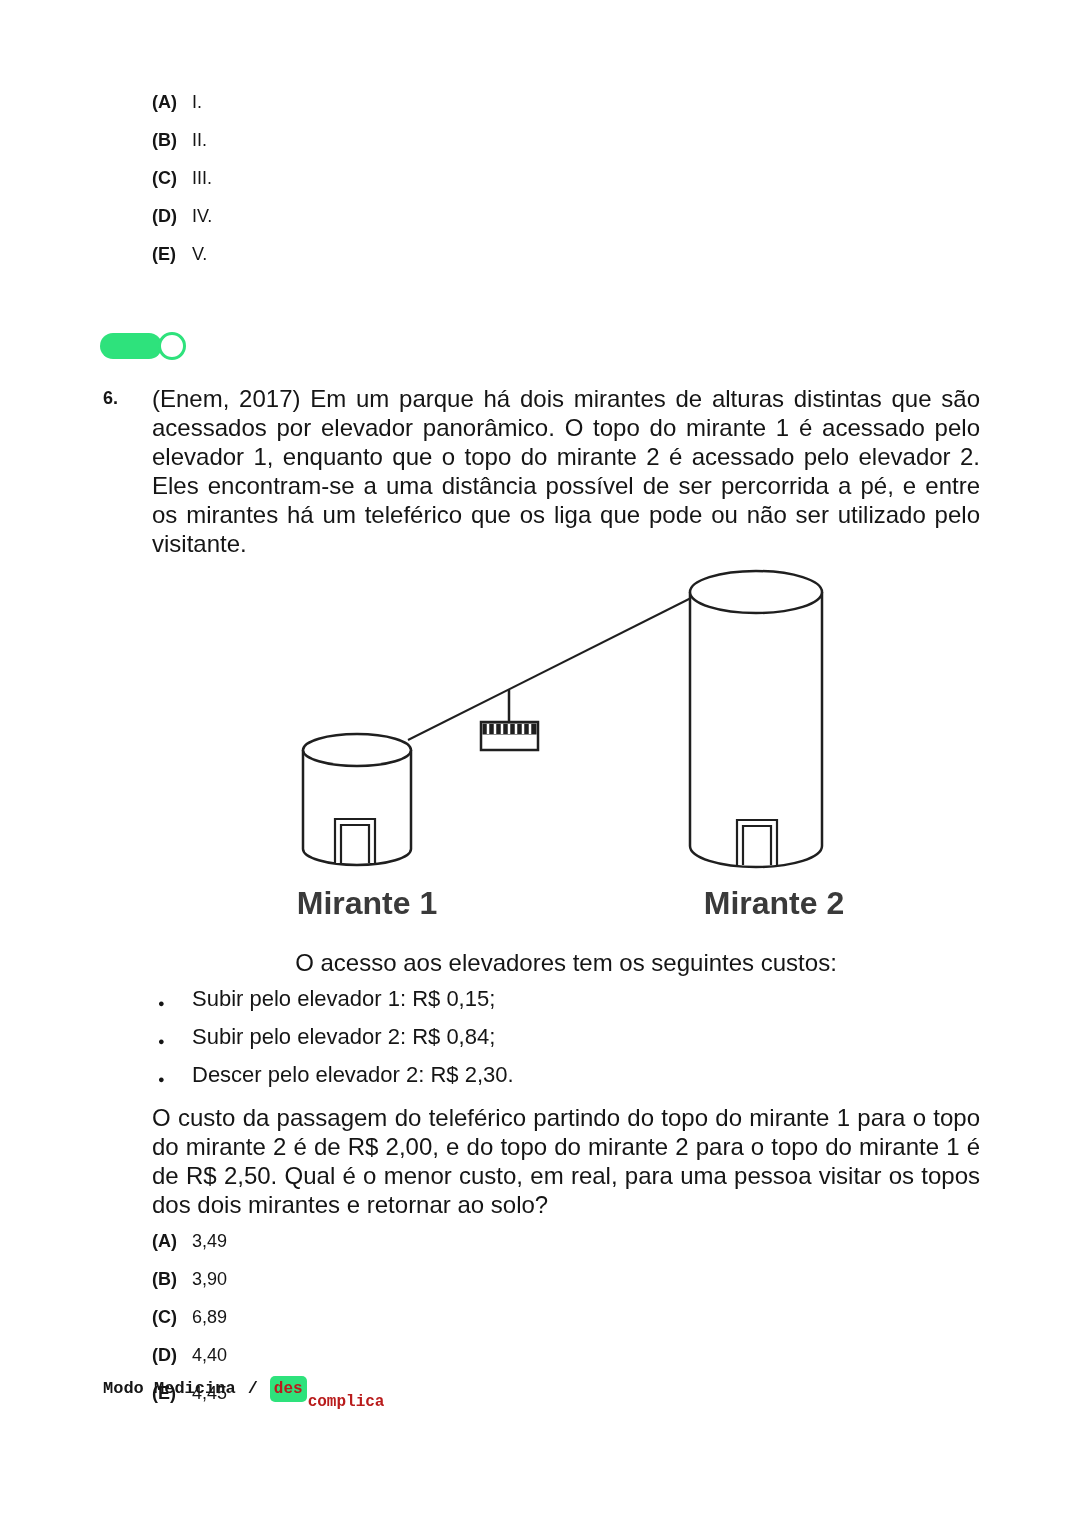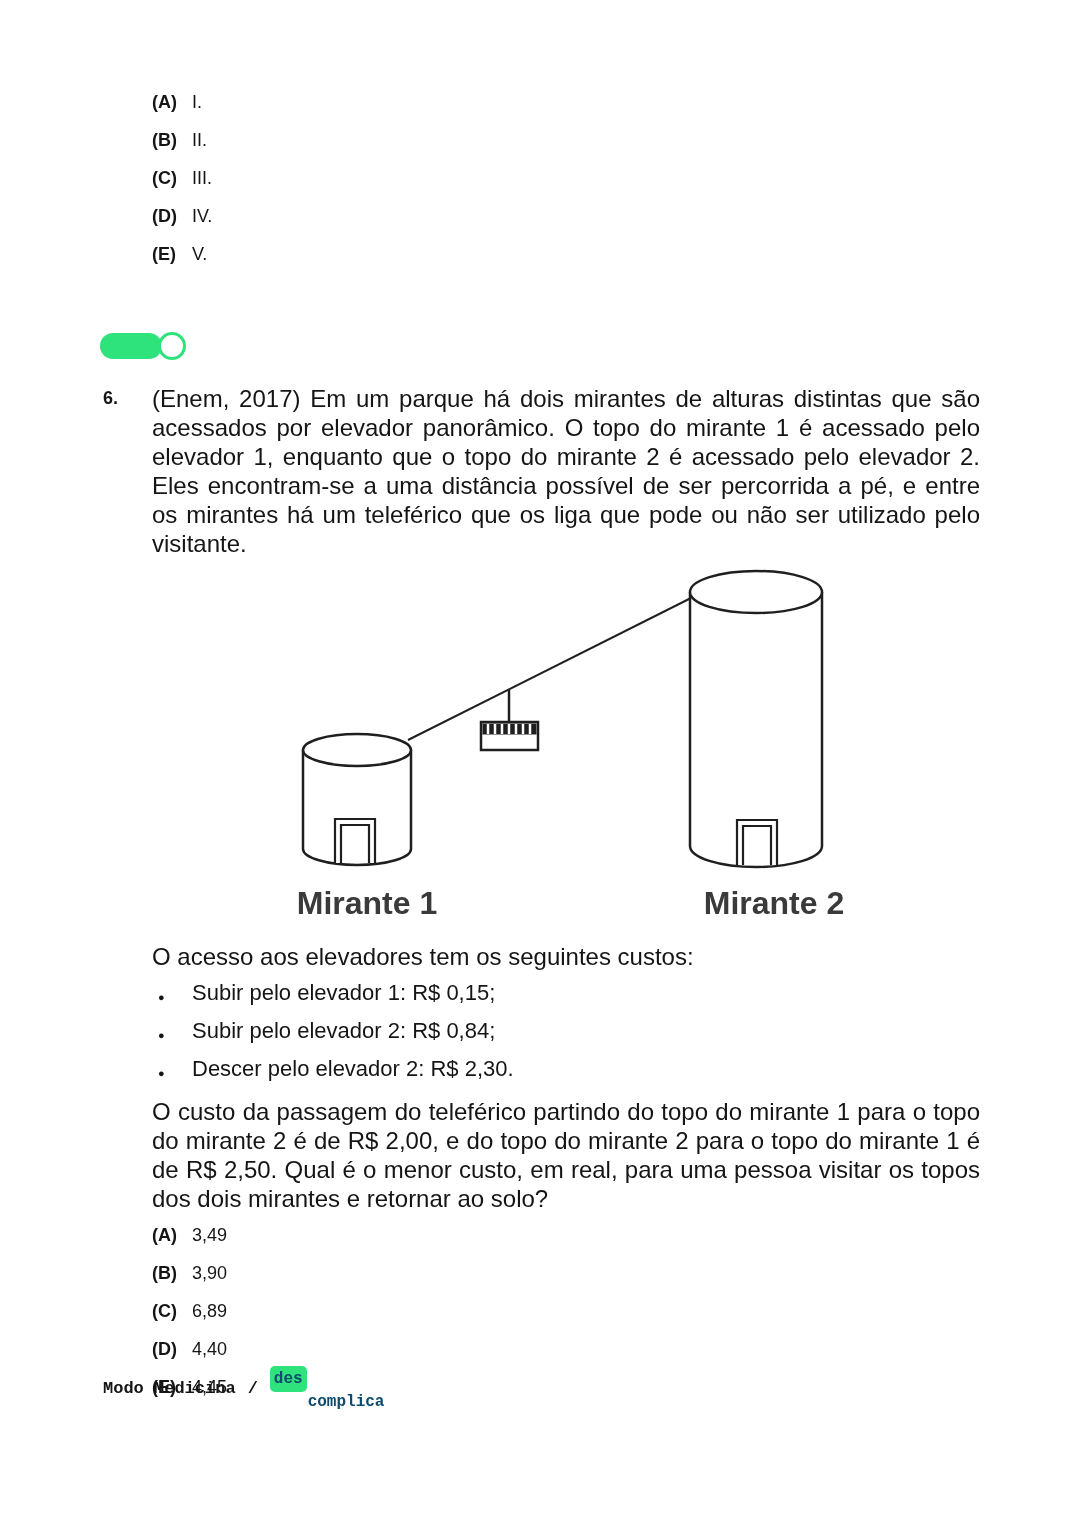--- a/index.html
+++ b/index.html
@@ -23,37 +23,37 @@
   .toggle { position:relative; width:92px; height:28px; margin:50px 0 0 100px; cursor:pointer; }
   .toggle-track { position:absolute; left:0; top:1px; width:62px; height:26px; border-radius:13px; background:var(--green,#2ee27c); }
   .toggle-knob { position:absolute; left:58px; top:0; width:28px; height:28px; border-radius:50%; background:#fff; border:3px solid var(--green,#2ee27c); }
 
   
   .question { display:flex; margin-top:24px; padding:0 100px 0 103px; }
   .qnum { width:49px; flex-shrink:0; font-weight:700; font-size:18px; line-height:29px; }
   .qbody { flex:1; min-width:0; }
   .para { font-size:24px; line-height:29px; }
   .just { text-align:justify; }
-  .costs-intro { margin-top:18px; }
+  .costs-intro { margin-top:24px;text-align:center; }
   .closing { margin-top:6px; }
 
   
   .figure { margin:6px 0 0 133px; width:588px; }
   .figure svg { display:block; }
   .fig-label { font-size:32px; font-weight:600; fill:#3a3a3a; font-family:"Liberation Sans", sans-serif; }
 
   
   .costs { list-style:none; margin-top:12px; }
   .costs li { position:relative; padding-left:40px; font-size:22px; line-height:20px; margin-bottom:18px; }
   .costs li::before { content:"●"; position:absolute; left:6px; top:4px; font-size:11px; color:#151515; }
 
   
   .footer { position:absolute; left:103px; top:1366px; display:flex; align-items:center; font-size:17px; font-weight:700;font-family:Liberation Mono, monospace; }
   .footer-sep { margin:0 12px; }
-  .logo { display:flex; align-items:flex-start; font-size:16px; font-weight:700; color:#0c4a6e; }
+  .logo { display:flex; align-items:center; font-size:16px; font-weight:700; color:#b91c1c; }
   .logo-des { background:var(--green,#2ee27c); padding:4px 4px; border-radius:5px; }
   .logo-complica { margin-left:1px;margin-top:27px; }
 </style>
 </head>
 <body>
 
 <div class="page">
 
   <div class="opts opts-top">
     <div class="opt">

